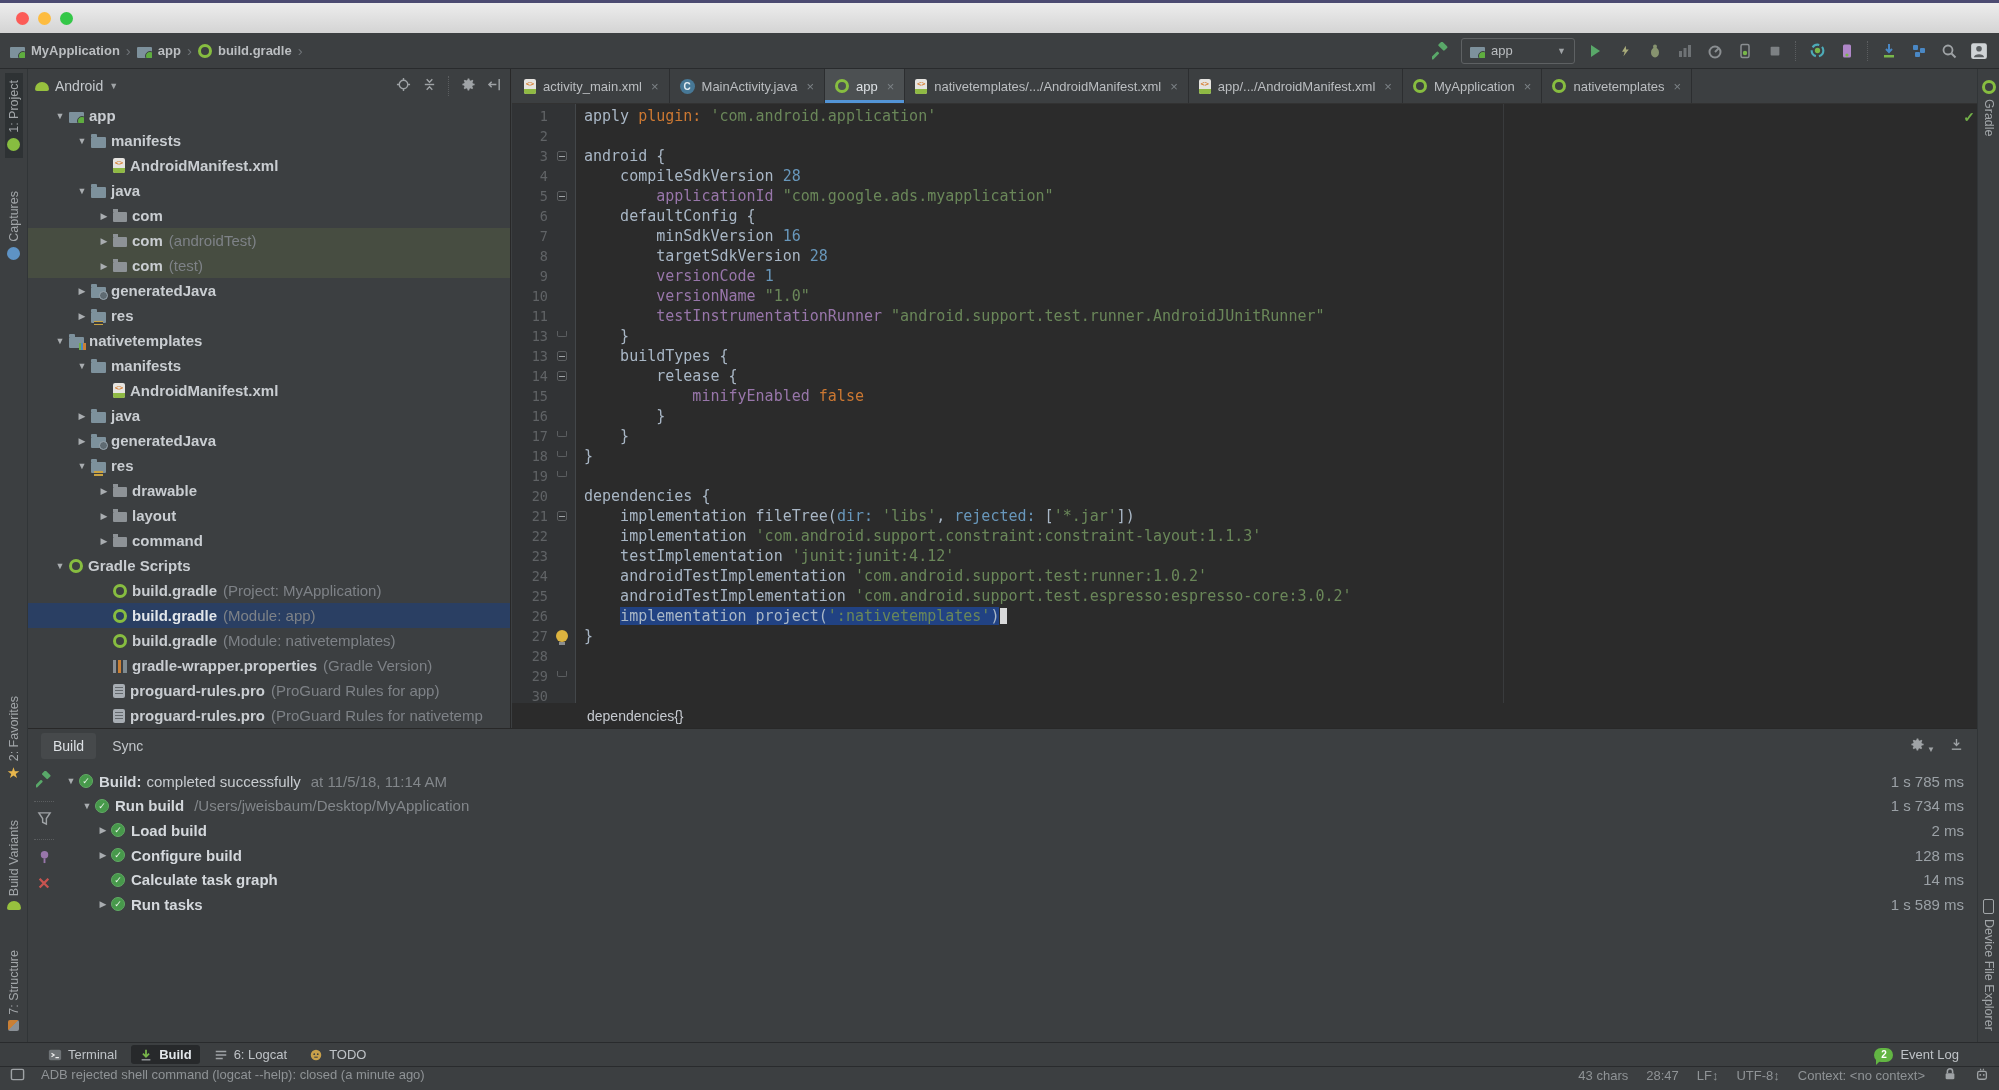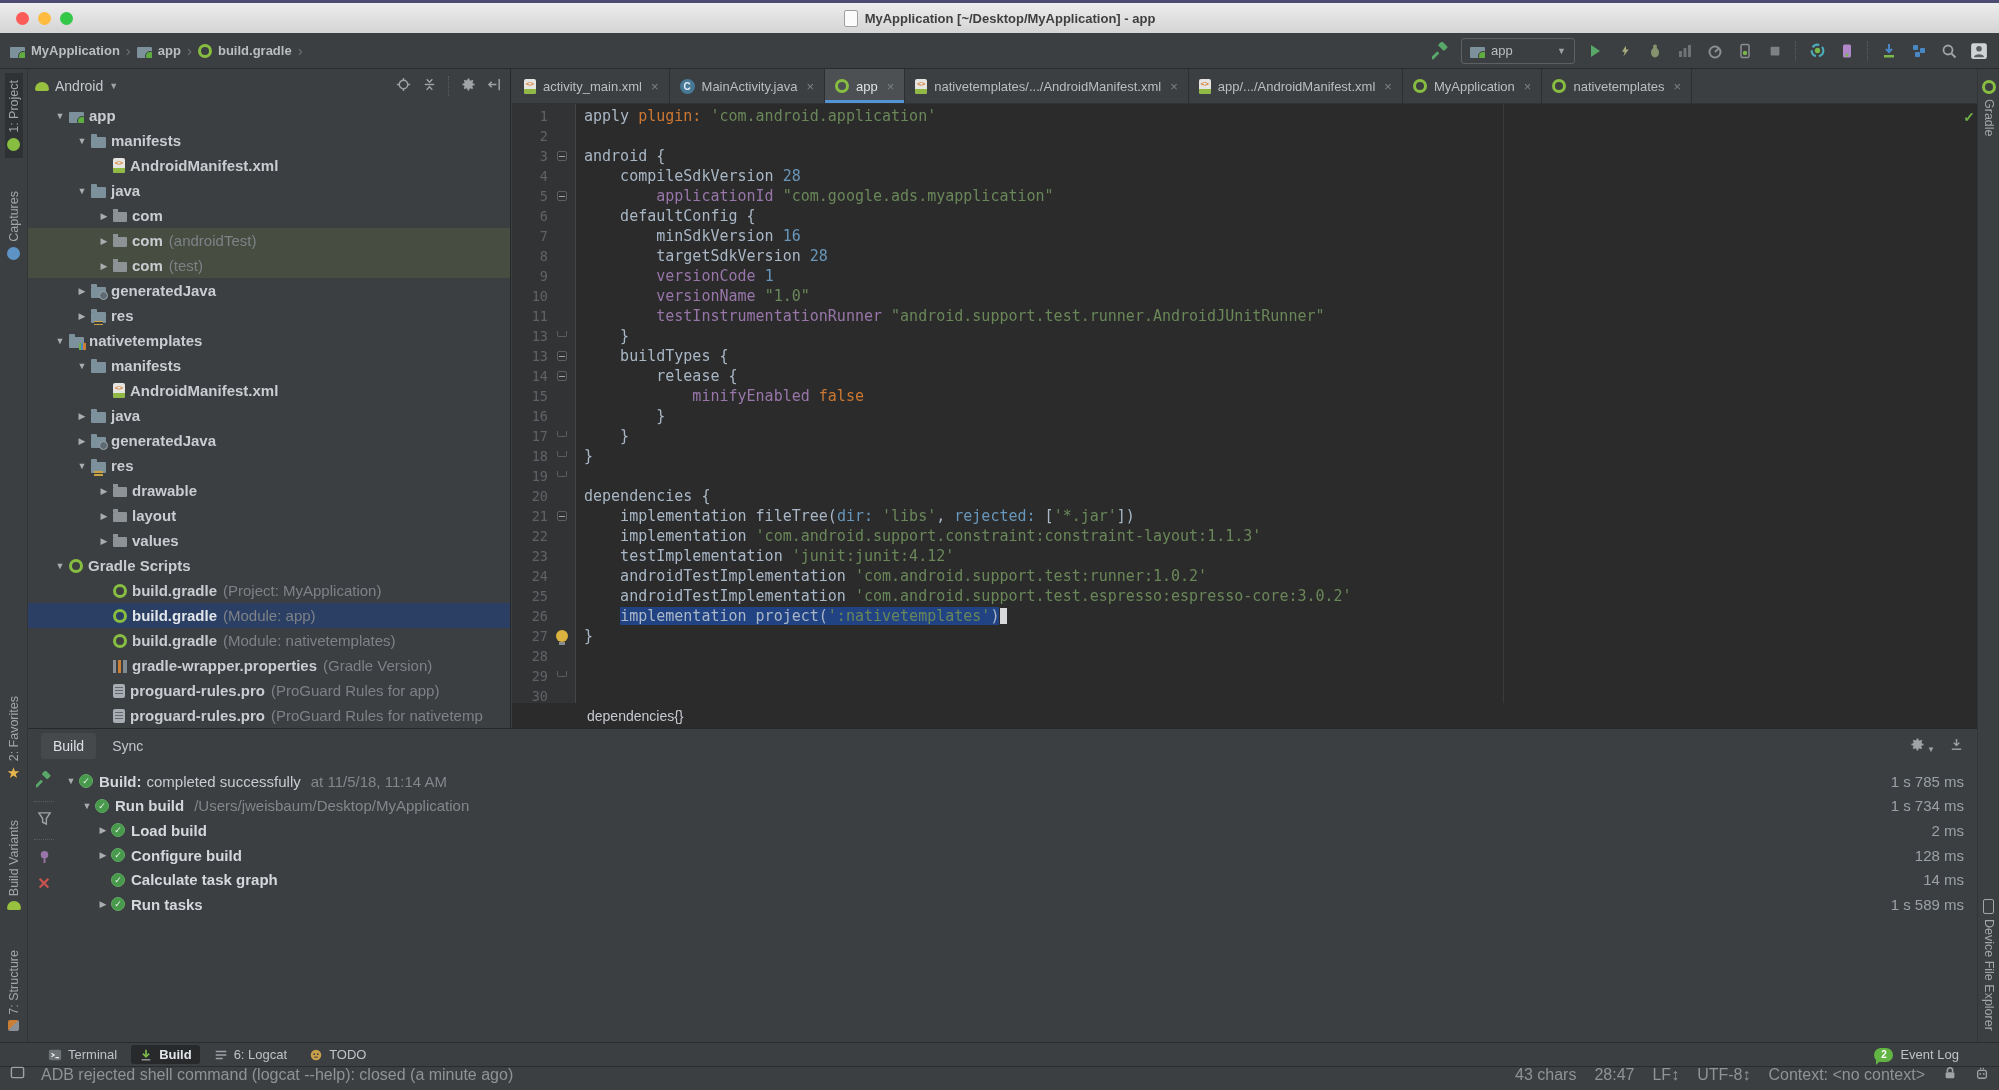--- a/index.html
+++ b/index.html
@@ -130,38 +130,34 @@
   
   .toolbar-bottom{position:absolute;left:0;right:0;top:1042px;height:24px;background:#3c3f41;
       border-top:1px solid #292b2d;display:flex;align-items:center;padding-left:40px;gap:6px;box-sizing:border-box;}
   .twb{display:flex;align-items:center;gap:6px;padding:2px 8px;font-size:13px;color:#bfc3c7;border-radius:3px;}
   .twb.selected{background:#27292b;color:#e2e6ea;font-weight:bold;}
   .eventlog{margin-left:auto;margin-right:40px;display:flex;align-items:center;gap:7px;font-size:13px;color:#bfc3c7;}
   .bubble{min-width:15px;height:14px;background:#62b543;border-radius:7px;position:relative;
           text-align:center;font:bold 10px/14px "Liberation Sans",sans-serif;color:#fff;padding:0 2px;}
   .bubble::after{content:"";position:absolute;left:2px;bottom:-3px;border:3px solid transparent;border-top-color:#62b543;border-left-color:#62b543;}
   .statusbar{position:absolute;left:0;right:0;top:1066px;height:16px;background:#3c3f41;border-top:1px solid #292b2d;
-      display:flex;align-items:center;padding:0 10px;gap:16px;font-size:16px;color:#8f9396;box-sizing:border-box;}
+      display:flex;align-items:flex-start;padding:0 10px;gap:16px;font-size:13px;color:#8f9396;box-sizing:border-box;}
   .status-right{margin-left:auto;display:flex;align-items:center;gap:18px;}
 </style>
 </head>
 <body>
 
 <div class="app">
   <div class="top-accent"></div>
 
   <div class="titlebar">
     <div class="traffic">
       <span class="tl red"></span>
       <span class="tl yellow"></span>
       <span class="tl green"></span>
-    </div>
-    <div class="title">
-      <span class="doc-ic"></span>
-      <span>MyApplication [~/Desktop/MyApplication] - app</span>
     </div>
   </div>
 
   <div class="navbar">
     <div class="crumbs">
       <span class="crumb">
         <span class="ic ic-folder app"></span>
         <span>MyApplication</span>
         </span>
       <span class="chev">›</span>
@@ -425,21 +421,21 @@
           <span class="lbl">drawable</span>
         </div>
         <div class="trow" style="padding-left: 68px;">
           <span class="arrow">▶</span>
           <span class="ic ic-pkg"></span>
           <span class="lbl">layout</span>
         </div>
         <div class="trow" style="padding-left: 68px;">
           <span class="arrow">▶</span>
           <span class="ic ic-pkg"></span>
-          <span class="lbl">values</span>
+          <span class="lbl">command</span>
         </div>
         <div class="trow" style="padding-left: 24px;">
           <span class="arrow">▼</span>
           <span class="ic ic-gradle"></span>
           <span class="lbl">Gradle Scripts</span>
         </div>
         <div class="trow" style="padding-left: 68px;">
           <span class="arrow"></span>
           <span class="ic ic-gradle"></span>
           <span class="lbl">build.gradle</span>

